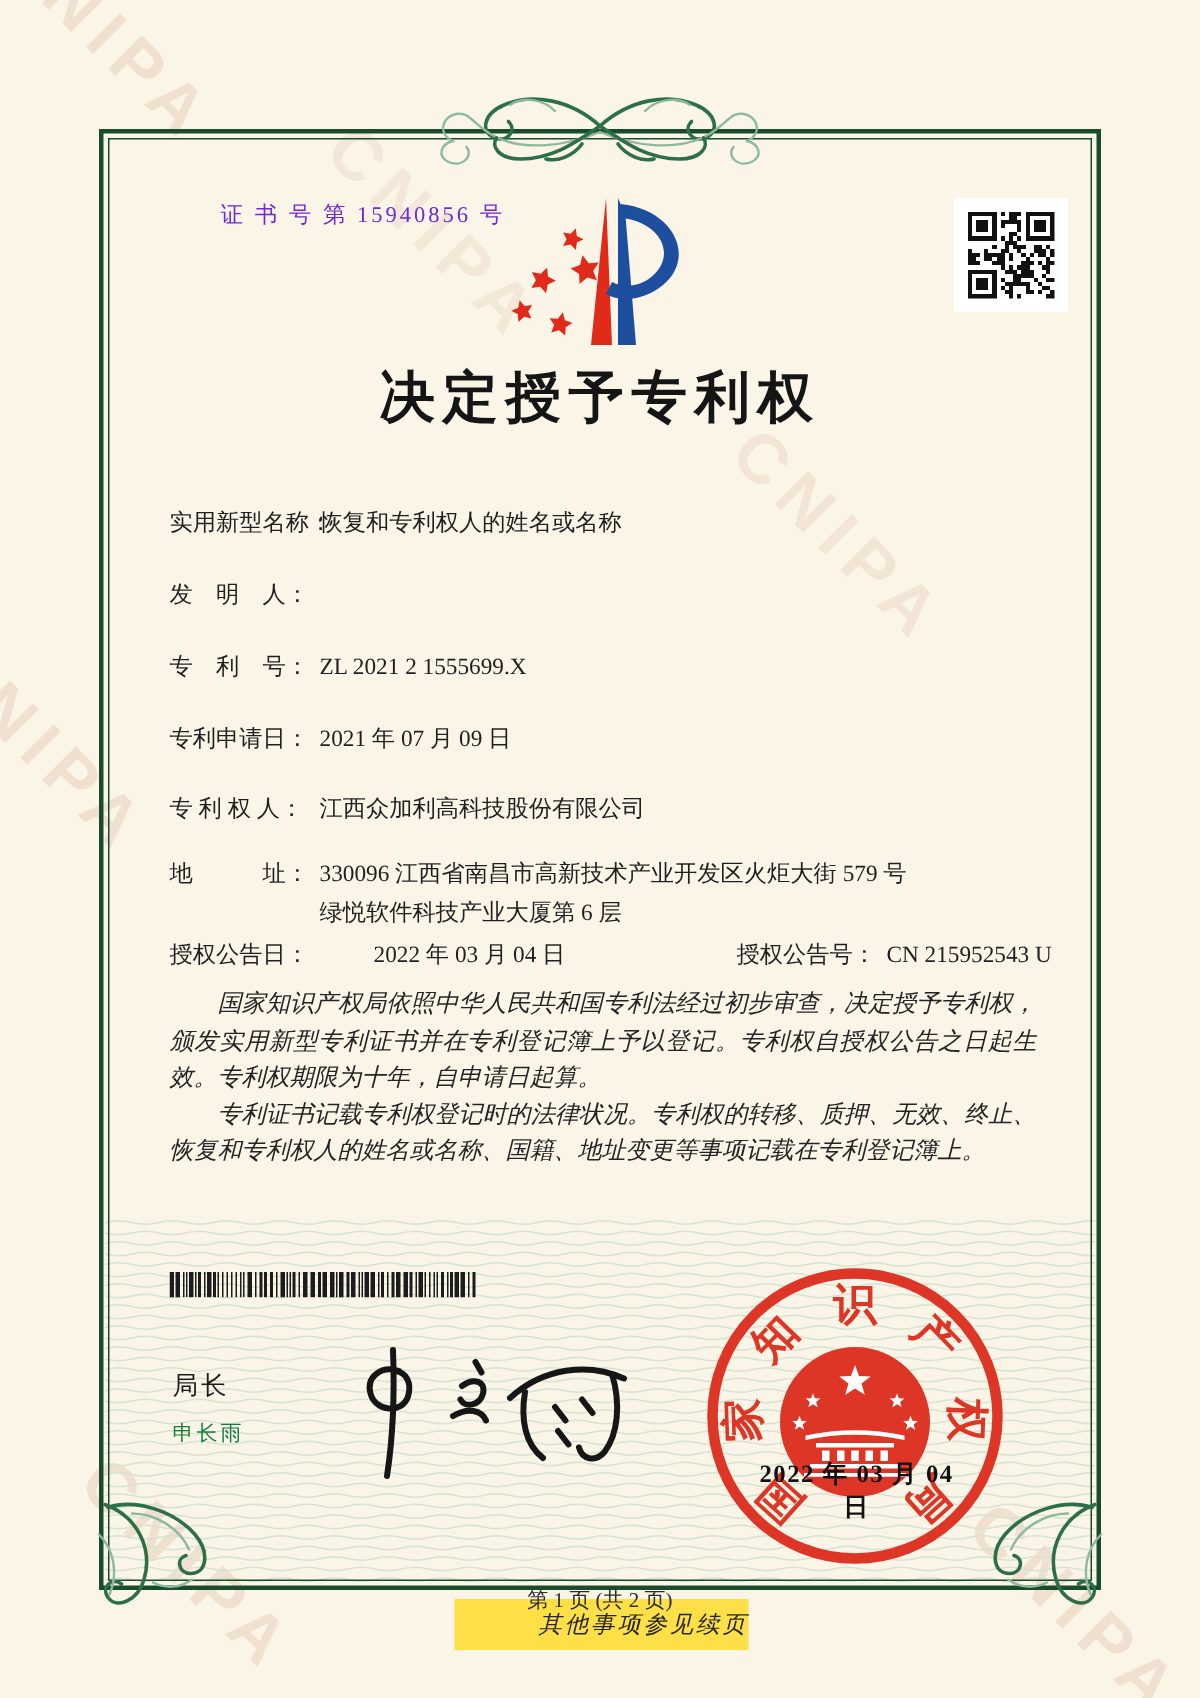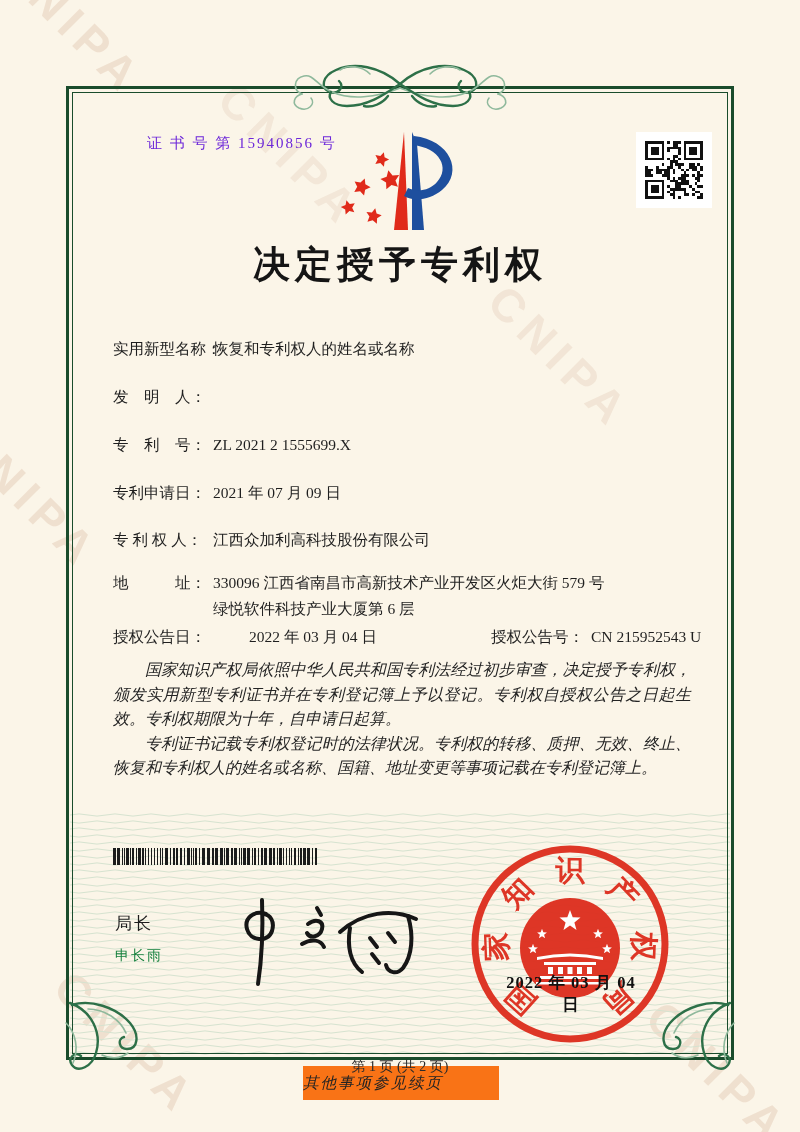--- a/index.html
+++ b/index.html
@@ -75,21 +75,21 @@
     text-anchor:middle; dominant-baseline:central;
     font-family:"Liberation Serif","DejaVu Serif",serif;
   }
   .seal-date{
     position:absolute; left:496px; top:972px; width:150px; text-align:center;
     font-size:16.5px; color:#111; letter-spacing:1px; font-weight:bold; z-index:6;
   }
   .page-note{position:absolute; left:0; top:1032px; width:800px; text-align:center; font-size:14px; color:#2a2a2a;margin-top:26px;}
   .cont-box{
     position:absolute; left:303px; top:1066px; width:196px; height:34px;
-    background:#f97316; display:flex; align-items:center; justify-content:flex-start;
+    background:#fde047; display:flex; align-items:center; justify-content:flex-end;
   }
   .cont-note{font-size:15.5px; font-style:italic; color:#242424; letter-spacing:2px;}
   .z3{z-index:3}
 </style>
 </head>
 <body>
 
 <div class="page">
 
   <div class="wm" style="left:-18px; top:-4px;">CNIPA</div>

